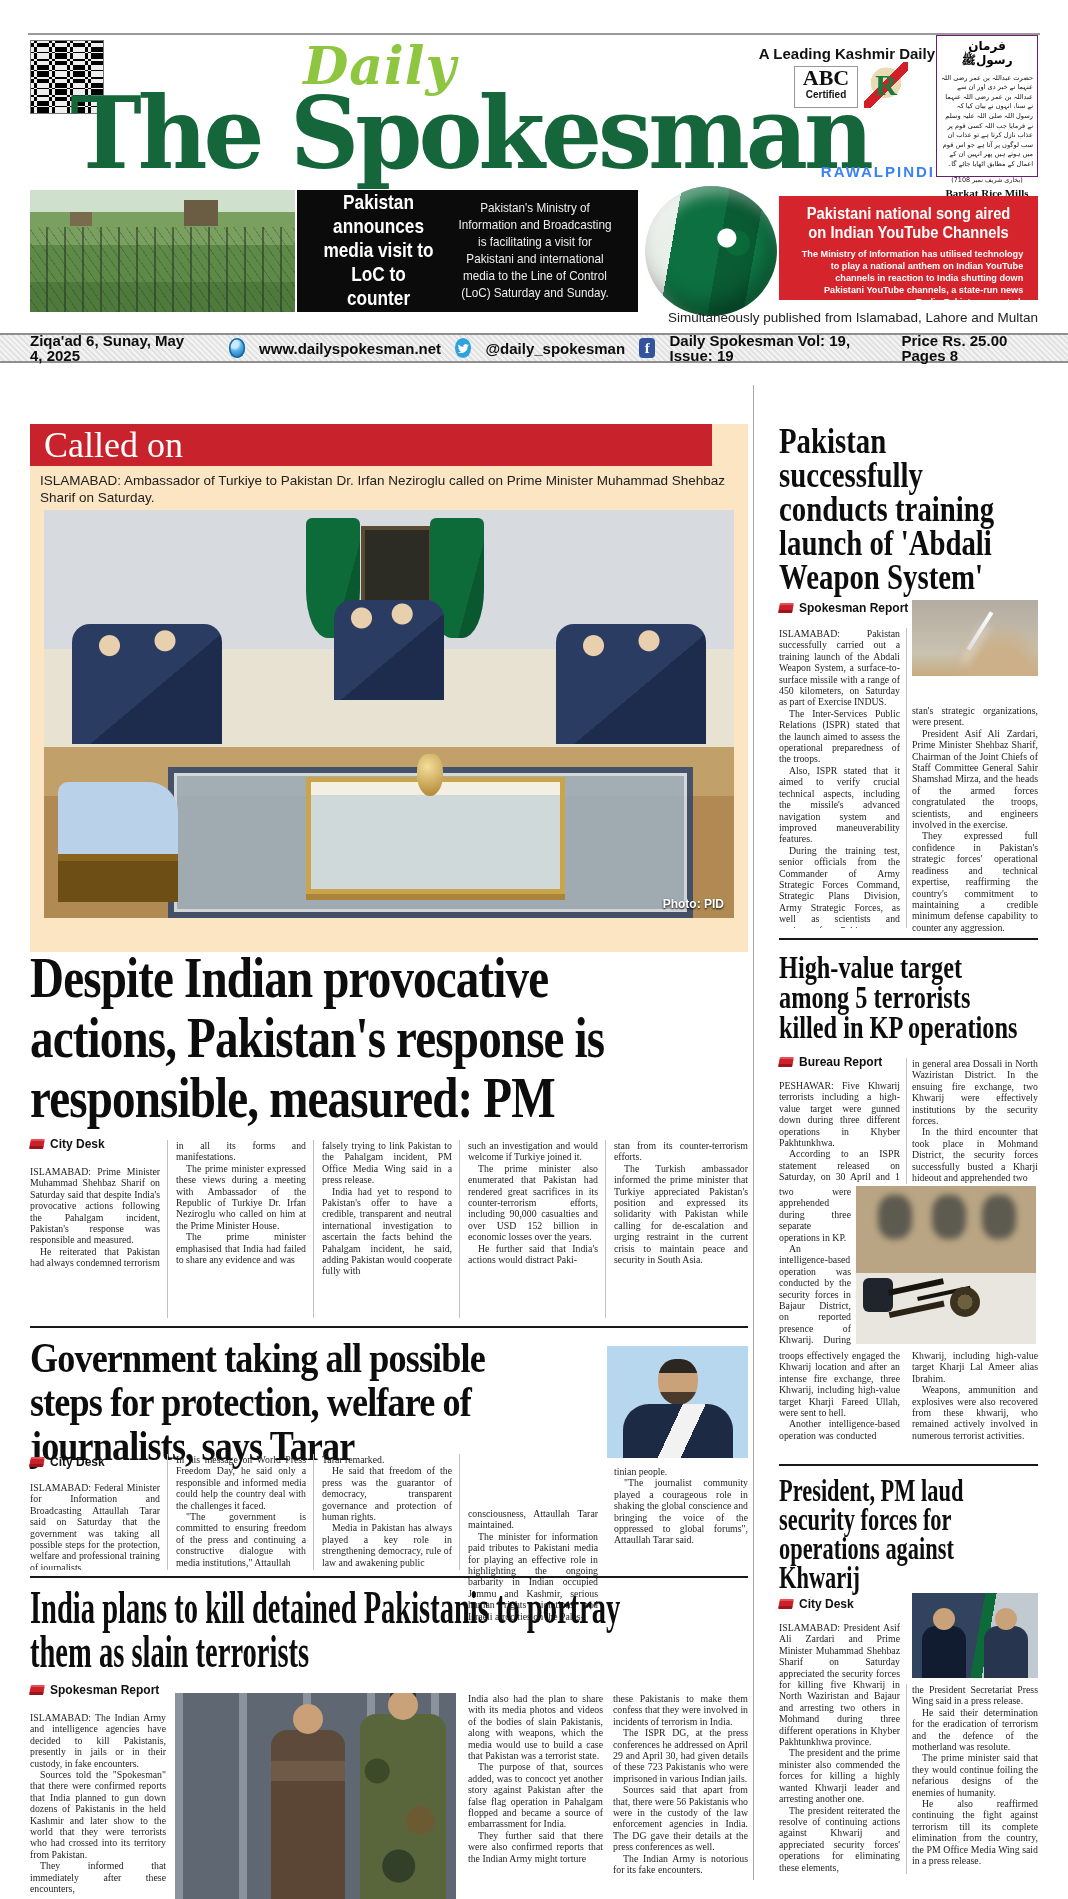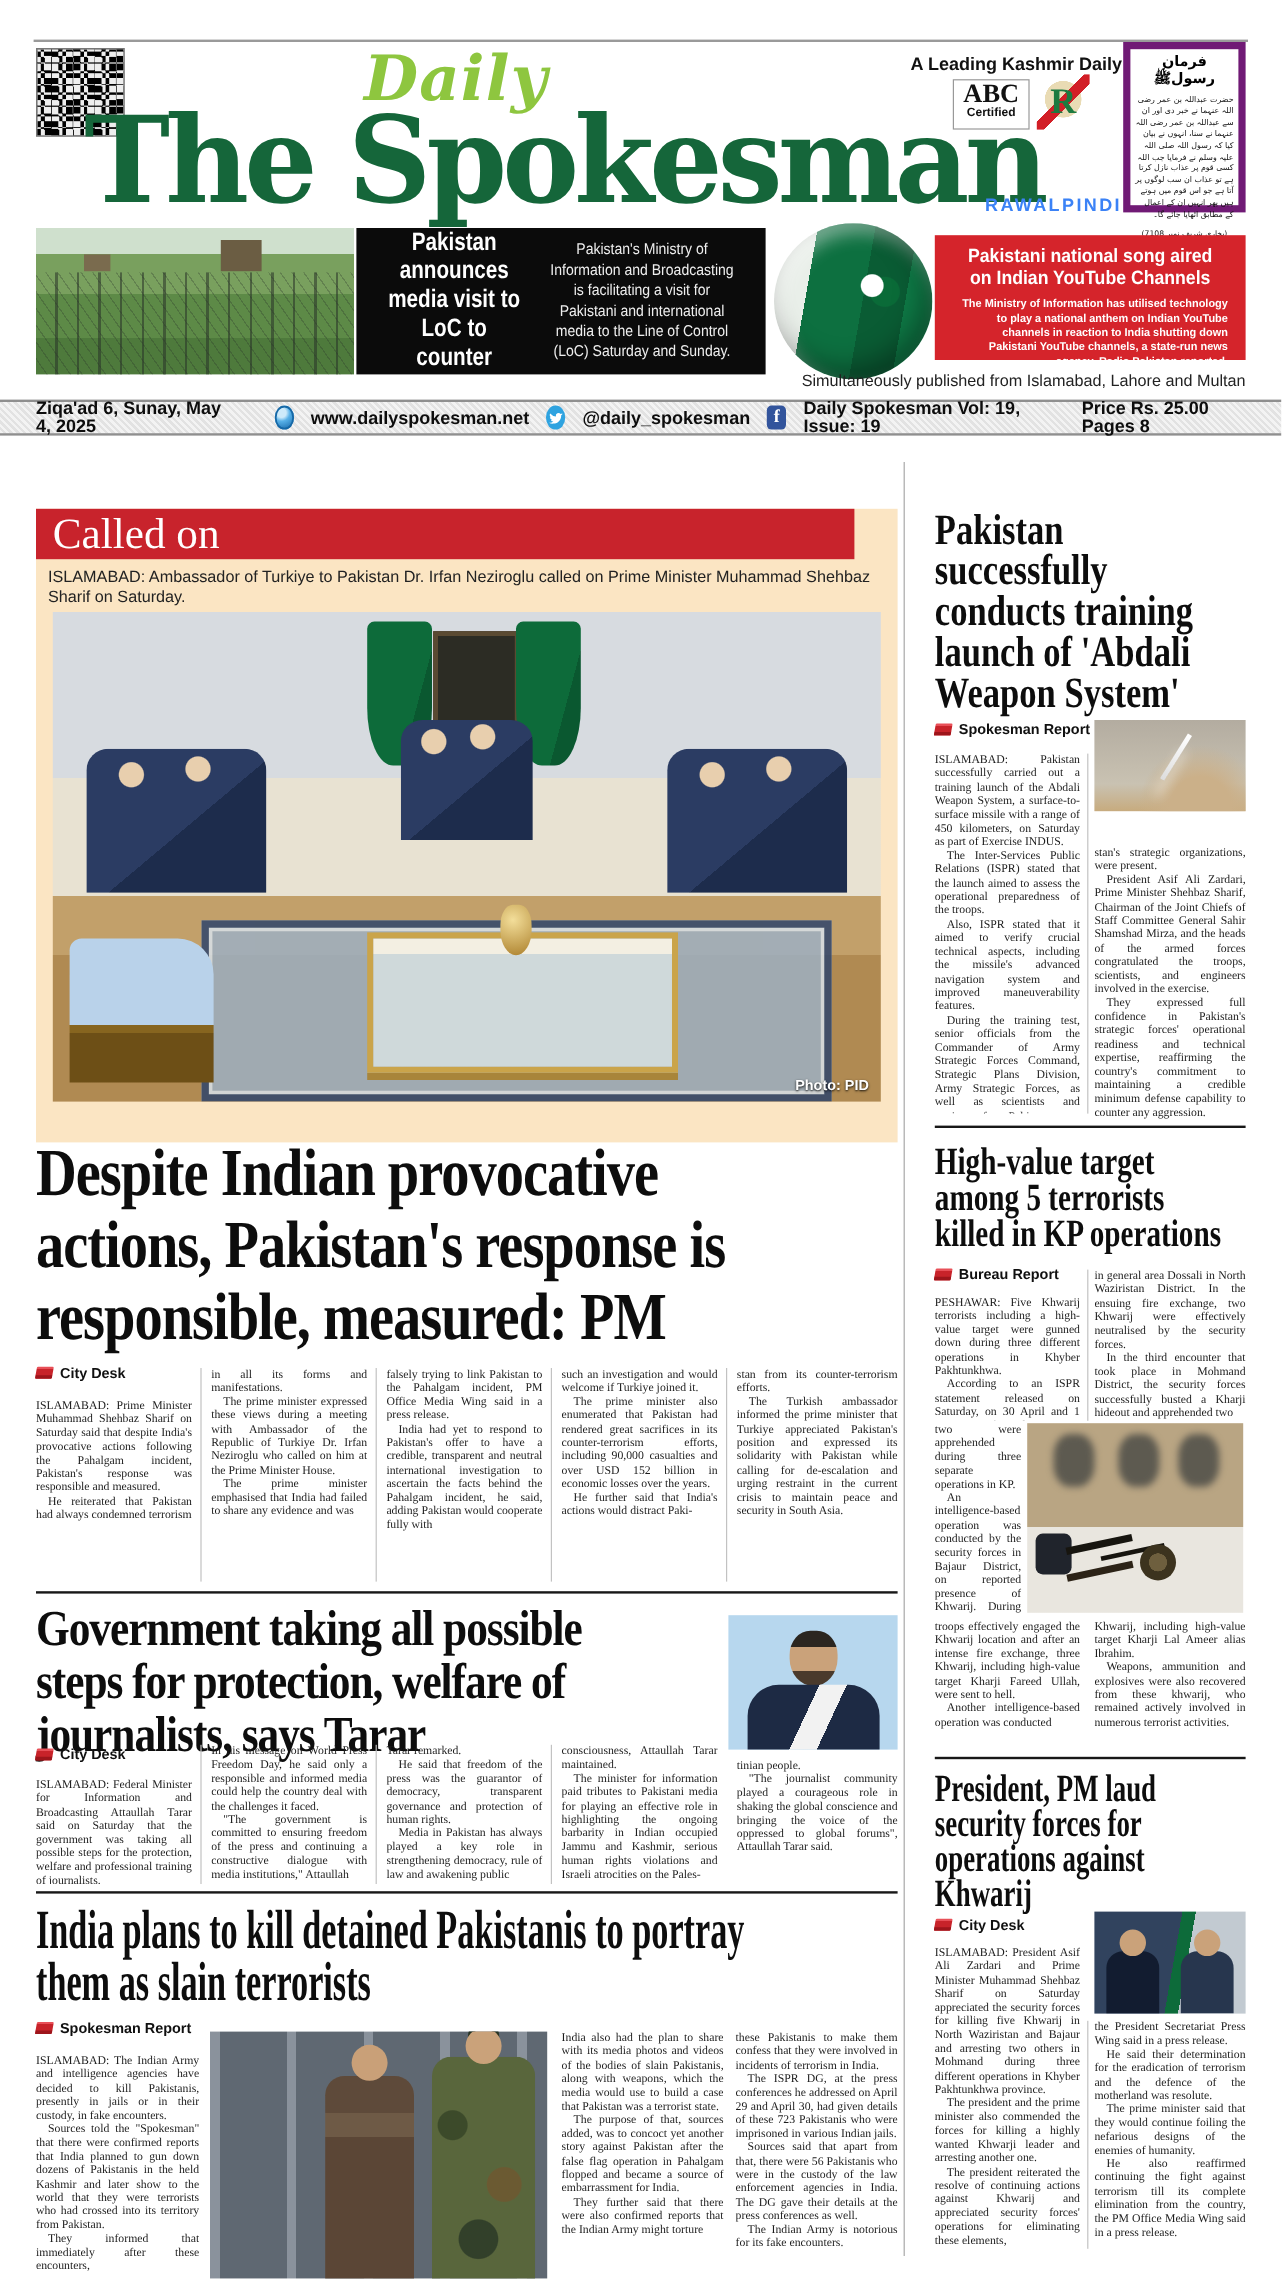--- a/index.html
+++ b/index.html
@@ -21,21 +21,21 @@
   .tagline{right:133px;top:46px;font:bold 15px/1 "Liberation Sans",sans-serif;color:#111;}
   .abc-box{right:210px;top:66px;width:62px;height:40px;border:1px solid #999;background:#fff;text-align:center;}
   .abc-box .a1{font:bold 22px/22px "Liberation Serif",serif;color:#111;}
   .abc-box .a2{font:bold 10px/12px "Liberation Sans",sans-serif;color:#111;}
   .press-logo{right:160px;top:62px;width:44px;height:46px;background:
       linear-gradient(135deg,transparent 44%,#d21e26 44% 58%,transparent 58%),
       radial-gradient(circle at 50% 45%,#e9dbb4 0 45%,transparent 46%);
       display:flex;align-items:center;justify-content:center;
       font:bold 30px/1 "Liberation Serif",serif;color:#1c7a40;}
   .rawalpindi{right:133px;top:164px;font:bold 15px/1 "Liberation Sans",sans-serif;color:#3b82f6;letter-spacing:2px;}
-  .urdu-box{left:936px;top:35px;width:102px;height:142px;border:6px solid #701a75;background:#fff;
+  .urdu-box{left:936px;top:35px;width:102px;height:142px;border:1px solid #701a75;background:#fff;
             padding:3px 4px;box-sizing:border-box;direction:rtl;text-align:right;
             font-family:"DejaVu Sans",sans-serif;}
   .urdu-head{font-size:12px;font-weight:bold;line-height:14px;color:#000;text-align:center;}
   .urdu-body{font-size:6.6px;line-height:9.6px;color:#111;margin-top:2px;}
   .urdu-ref{font-size:6.4px;line-height:9px;color:#111;text-align:center;}
   .sponsor{font:bold 11px/12px "Liberation Serif",serif;color:#111;text-align:center;direction:ltr;margin-top:2px;}
 
   
   .loc-photo{left:30px;top:190px;width:265px;height:122px;background:
       linear-gradient(#cfe0cd 0 18%,#79a05e 18% 45%,#5d8a47 45% 75%,#4e7a3c 75%);}
@@ -273,21 +273,21 @@
     </div>
   <div class="abs body-col" style="left:176px;top:1454px;width:130px;height:116px;">
       <p class="para">In his message on World Press Freedom Day, he said only a responsible and informed media could help the country deal with the challenges it faced.</p>
       <p class="para">"The government is committed to ensuring freedom of the press and continuing a constructive dialogue with media institutions," Attaullah</p>
     </div>
   <div class="abs body-col" style="left:322px;top:1454px;width:130px;height:116px;">
       <p class="para">Tarar remarked.</p>
       <p class="para">He said that freedom of the press was the guarantor of democracy, transparent governance and protection of human rights.</p>
       <p class="para">Media in Pakistan has always played a key role in strengthening democracy, rule of law and awakening public</p>
     </div>
-  <div class="abs body-col" style="left:468px;top:1454px;width:130px;height:116px;">
+  <div class="abs body-col" style="left:468px;top:1508px;width:130px;height:116px;">
       <p class="para">consciousness, Attaullah Tarar maintained.</p>
       <p class="para">The minister for information paid tributes to Pakistani media for playing an effective role in highlighting the ongoing barbarity in Indian occupied Jammu and Kashmir, serious human rights violations and Israeli atrocities on the Pales-</p>
     </div>
   <div class="abs body-col" style="left:614px;top:1466px;width:134px;height:104px;">
       <p class="para">tinian people.</p>
       <p class="para">"The journalist community played a courageous role in shaking the global conscience and bringing the voice of the oppressed to global forums", Attaullah Tarar said.</p>
     </div>
   <div class="abs vrule" style="left:167px;top:1454px;height:116px;"></div>
   <div class="abs vrule" style="left:313px;top:1454px;height:116px;"></div>
   <div class="abs vrule" style="left:459px;top:1454px;height:116px;"></div>
@@ -367,21 +367,21 @@
     </div>
   <div class="abs body-col" style="left:779px;top:1186px;width:72px;height:160px;">
       <p class="para">two were apprehended during three separate operations in KP.</p>
       <p class="para">An intelligence-based operation was conducted by the security forces in Bajaur District, on reported presence of Khwarij. During the conduct of the operation, own</p>
     </div>
   <div class="abs body-col" style="left:779px;top:1350px;width:121px;height:110px;">
       <p class="para">troops effectively engaged the Khwarij location and after an intense fire exchange, three Khwarij, including high-value target Kharji Fareed Ullah, were sent to hell.</p>
       <p class="para">Another intelligence-based operation was conducted</p>
     </div>
   <div class="abs body-col" style="left:912px;top:1058px;width:126px;height:126px;">
-      <p class="para">in general area Dossali in North Waziristan District. In the ensuing fire exchange, two Khwarij were effectively neutralised by the security forces.</p>
+      <p class="para">in general area Dossali in North Waziristan District. In the ensuing fire exchange, two Khwarij were effectively institutions by the security forces.</p>
       <p class="para">In the third encounter that took place in Mohmand District, the security forces successfully busted a Kharji hideout and apprehended two</p>
     </div>
   <div class="abs weapons-photo">
     <div class="wp-body" style="left:12%;"></div>
     <div class="wp-body" style="left:42%;"></div>
     <div class="wp-body" style="left:70%;"></div>
     <div class="wp-bag"></div>
     <div class="wp-gun"></div>
     <div class="wp-mine"></div>
   </div>

